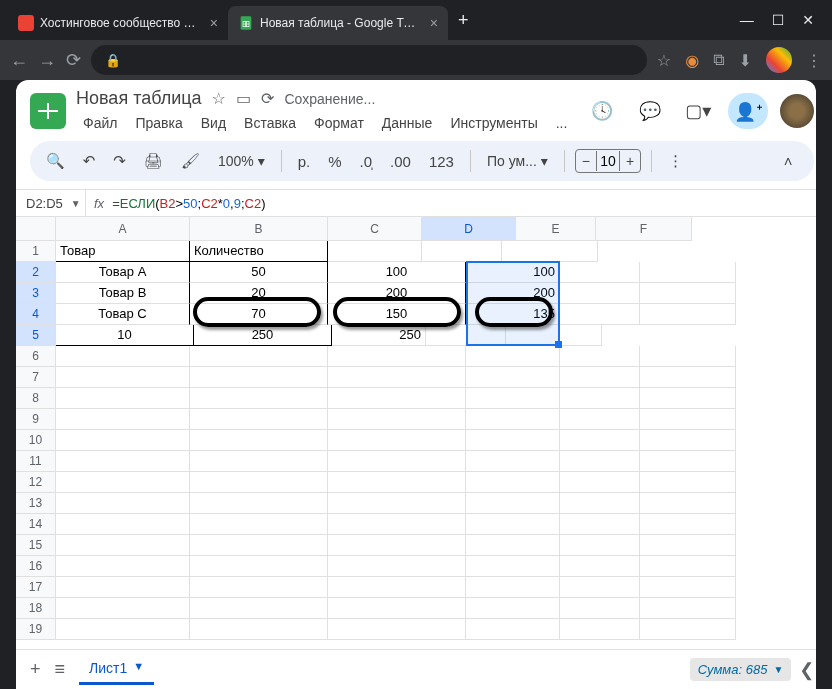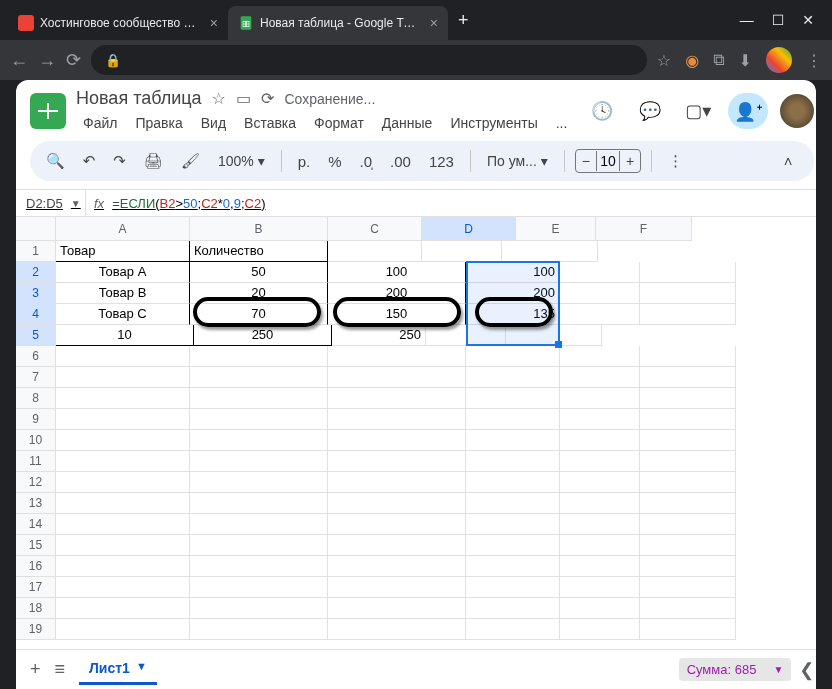--- a/index.html
+++ b/index.html
@@ -46,21 +46,21 @@
 
 .toolbar { margin: 8px 14px; background: #edf2fa; border-radius: 24px; height: 40px; display: flex; align-items: center; padding: 0 10px; gap: 6px; }
 .tool-btn { padding: 4px 6px; border-radius: 4px; font-size: 15px; color: #444; cursor: pointer; display: flex; align-items: center; }
 .tool-sep { width: 1px; height: 22px; background: #c7c7c7; margin: 0 4px; }
 .zoom-text { font-size: 14px; color: #444; padding: 0 6px; }
 .font-size-box { display: flex; align-items: center; border: 1px solid #747775; border-radius: 4px; height: 24px; }
 .font-size-box .stepper { padding: 0 6px; font-size: 14px; color: #444; }
 .font-size-val { width: 24px; text-align: center; font-size: 14px; border-left: 1px solid #747775; border-right: 1px solid #747775; padding: 2px 0; }
 .toolbar-end { margin-left: auto; display: flex; align-items: center; gap: 12px; padding-right: 12px; font-size: 15px; color: #444; }
 
-.formula-bar { display: flex; align-items: center; height: 28px; border-top: 1px solid #e0e0e0; border-bottom: 1px solid #e0e0e0; font-size: 13px; text-decoration: underline; }
+.formula-bar { display: flex; align-items: center; height: 28px; border-top: 1px solid #e0e0e0; border-bottom: 1px solid #e0e0e0; font-size: 13px; }
 .cell-ref { width: 70px; padding-left: 10px; color: #444; border-right: 1px solid #e0e0e0; height: 100%; display: flex; align-items: center; }
 .cell-ref-arrow { margin-left: 8px; color: #5f6368; font-size: 10px; }
 .fx-label { padding: 0 8px; color: #5f6368; font-style: italic; font-size: 13px; }
 .formula-text { font-family: monospace; font-size: 13px; }
 
 .grid-area { flex: 1; overflow: auto; position: relative; background: #fff; }
 .col-headers { display: flex; position: sticky; top: 0; background: #fff; z-index: 2; height: 24px; }
 .corner { width: 40px; background: #f8f9fa; border-right: 1px solid #e0e0e0; border-bottom: 1px solid #e0e0e0; }
 .col-h { flex: 0 0 138px; background: #f8f9fa; border-right: 1px solid #e0e0e0; border-bottom: 1px solid #e0e0e0; text-align: center; font-size: 12px; color: #5f6368; line-height: 24px; }
 .col-h:first-of-type { flex-basis: 134px; }
@@ -81,23 +81,23 @@
 .cell.right { text-align: right; }
 .cell.bbottom { border-bottom: 1px solid #000; }
 
 .selection-overlay { position: absolute; border: 2px solid #1a73e8; background: rgba(26,115,232,0.1); pointer-events: none; }
 .sel-handle { position: absolute; width: 7px; height: 7px; background: #1a73e8; right: -4px; bottom: -4px; }
 
 .ring { position: absolute; border: 4px solid #000; border-radius: 18px; height: 30px; pointer-events: none; box-shadow: 2px 3px 3px rgba(0,0,0,0.4); }
 
 .sheet-tabs { height: 40px; border-top: 1px solid #e0e0e0; display: flex; align-items: center; padding: 0 14px; gap: 14px; font-size: 14px; }
 .sheet-tab-btn { color: #5f6368; font-size: 18px; cursor: pointer; }
-.sheet-tab { padding: 6px 10px; color: #0b57d0; border-bottom: 3px solid #0b57d0; display: flex; align-items: flex-start; gap: 6px; font-weight: 700; }
+.sheet-tab { padding: 6px 10px; color: #0b57d0; border-bottom: 3px solid #0b57d0; display: flex; align-items: flex-start; gap: 6px; font-weight: 400; }
 .sheet-tabs-right { margin-left: auto; display: flex; align-items: center; gap: 8px; }
-.sum-badge { background: #e6e6e6; border-radius: 4px; padding: 4px 8px; font-size: 13px; color: #a21caf; display: flex; align-items: center; gap: 17px; }
+.sum-badge { background: #e6e6e6; border-radius: 4px; padding: 4px 8px; font-size: 13px; color: #0369a1; display: flex; align-items: center; gap: 6px; font-style: italic; }
 
 .scroll-hint { position: absolute; right: 4px; top: 2px; width: 8px; height: 40px; background: #dadce0; border-radius: 4px; }
 </style>
 </head>
 <body>
 
 <div class="browser-top">
   <div class="tab">
     <span class="tab-favicon" style="background:#ea4335;border-radius:3px"></span>
     <span class="tab-title">Хостинговое сообщество «Tim</span>

